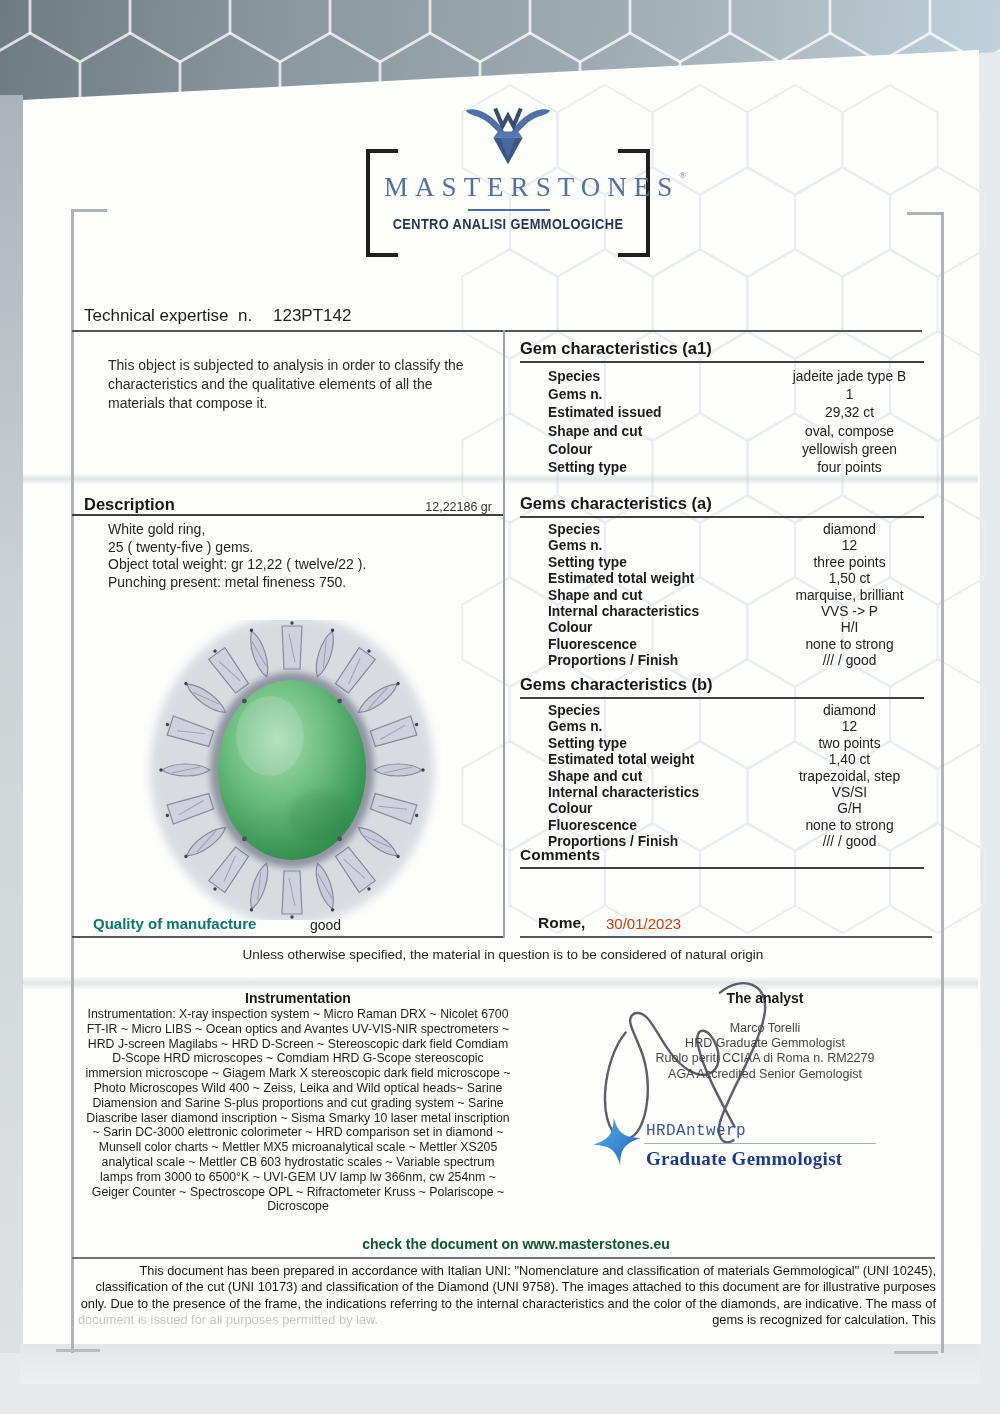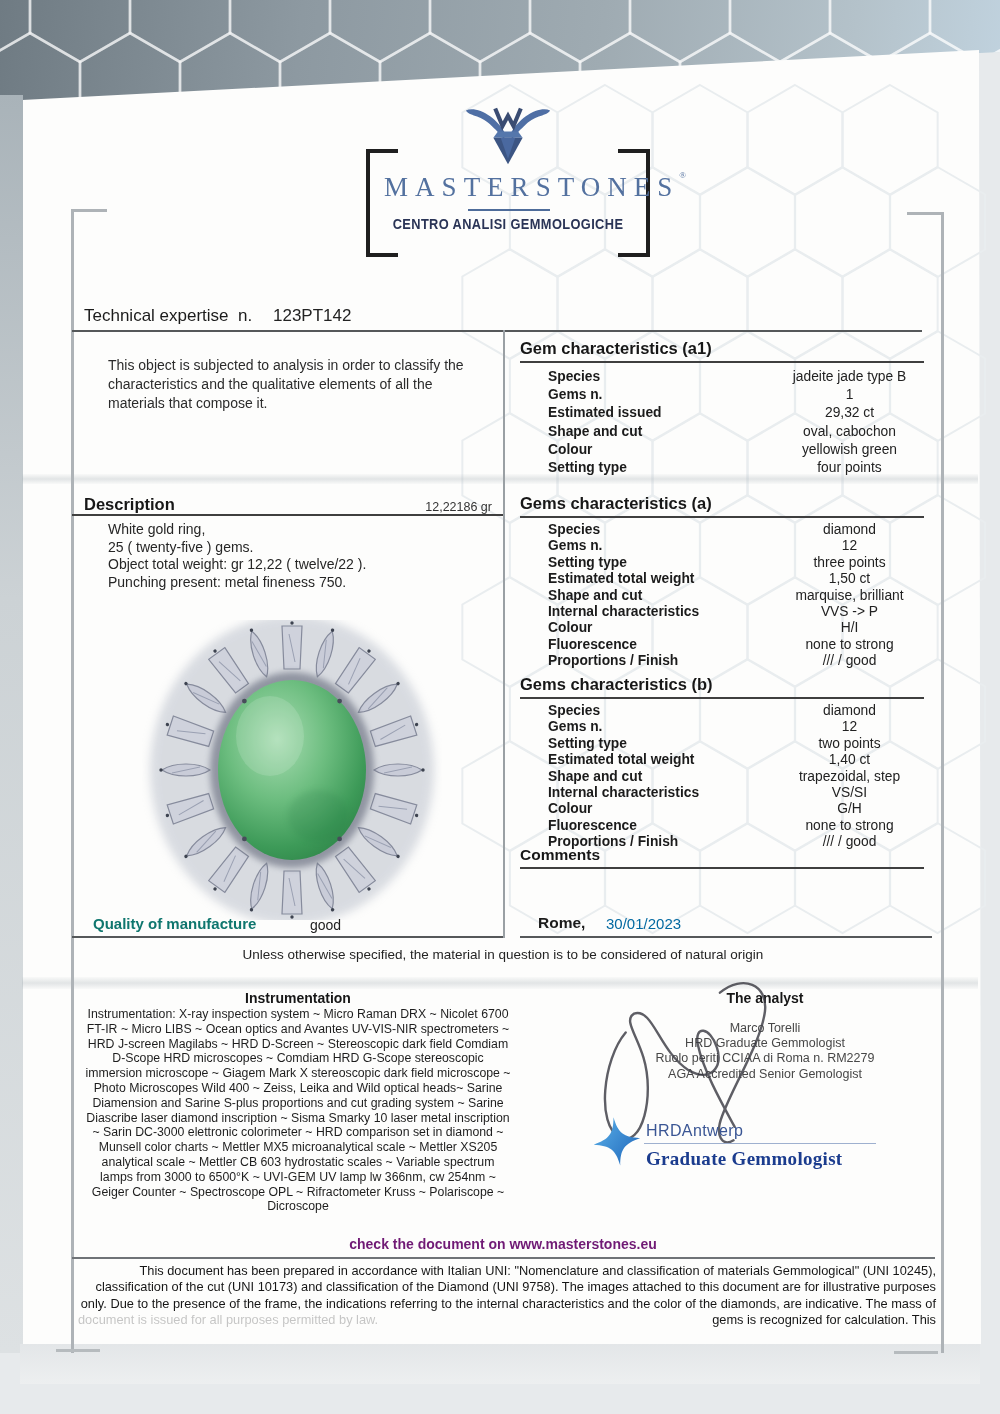--- a/index.html
+++ b/index.html
@@ -56,36 +56,36 @@
 
   
   #desc-title{position:absolute;left:84px;top:495px;font-size:16.5px;font-weight:bold;color:#171717;}
   #desc-weight{position:absolute;left:380px;top:500px;width:112px;text-align:right;font-size:12.5px;color:#333;}
   #desc-lines{position:absolute;left:108px;top:521px;font-size:14px;line-height:17.6px;color:#262626;}
 
   
   #quality-label{position:absolute;left:93px;top:915px;font-size:15px;font-weight:bold;color:#0f766e;}
   #quality-value{position:absolute;left:310px;top:917px;font-size:14px;color:#222;}
   #rome-city{position:absolute;left:538px;top:914px;font-size:15.5px;font-weight:bold;color:#1b1b1b;}
-  #rome-date{position:absolute;left:606px;top:915px;font-size:15px;color:#0369a1;}
+  #rome-date{position:absolute;left:606px;top:915px;font-size:15px;color:#c2410c;}
   #natural-note{position:absolute;left:72px;top:947px;width:862px;text-align:center;font-size:13.5px;color:#242424;}
 
   
   #instr-title{position:absolute;left:85px;top:990px;width:426px;text-align:center;font-size:14px;font-weight:bold;color:#171717;}
   #instr-text{position:absolute;left:85px;top:1007px;width:426px;text-align:center;font-size:12.3px;line-height:14.8px;color:#1e1e1e;}
   #analyst-title{position:absolute;left:600px;top:990px;width:330px;text-align:center;font-size:14px;font-weight:bold;color:#171717;}
   #analyst-lines{position:absolute;left:600px;top:1021px;width:330px;text-align:center;font-size:12.5px;line-height:15.2px;color:#474747;}
 
   
-  #hrd-name{position:absolute;left:646px;top:1122px;font-family:Liberation Sans, sans-serif;font-size:16px;color:#3a5694;letter-spacing:.4px;text-align:center;}
+  #hrd-name{position:absolute;left:646px;top:1122px;font-family:Liberation Mono, monospace;font-size:16px;color:#3a5694;letter-spacing:.4px;text-align:center;}
   #hrd-line{position:absolute;left:644px;top:1143px;width:232px;height:1px;background:#9eb0cf;}
   #hrd-title{position:absolute;left:646px;top:1148px;font-family:"Liberation Serif",serif;font-size:19px;font-weight:bold;color:#1b3c8e;letter-spacing:.3px;text-align:right;}
 
   
-  #check-line{position:absolute;left:72px;top:1236px;width:862px;text-align:center;font-size:14px;font-weight:bold;color:#701a75;}
+  #check-line{position:absolute;left:72px;top:1236px;width:862px;text-align:center;font-size:14px;font-weight:bold;color:#14532d;padding-left:13px;}
   #footer-text{position:absolute;left:78px;top:1263px;width:858px;font-size:12.8px;line-height:16.4px;color:#161616;text-align:right;}
   #footer-faded{position:absolute;left:78px;top:1312px;width:858px;font-size:12.8px;color:rgba(80,80,80,.32);}
 </style>
 </head>
 <body>
 
 <div id="stage">
 
   <div class="top-band">
     <svg id="hexband" width="1000" height="110">
@@ -220,21 +220,21 @@
           <span class="val">1</span>
         </div>
 
         <div class="srow">
           <span class="lbl">Estimated issued</span>
           <span class="val">29,32 ct</span>
         </div>
 
         <div class="srow">
           <span class="lbl">Shape and cut</span>
-          <span class="val">oval, cabochon</span>
+          <span class="val">oval, compose</span>
         </div>
 
         <div class="srow">
           <span class="lbl">Colour</span>
           <span class="val">yellowish green</span>
         </div>
 
         <div class="srow">
           <span class="lbl">Setting type</span>
           <span class="val">four points</span>

